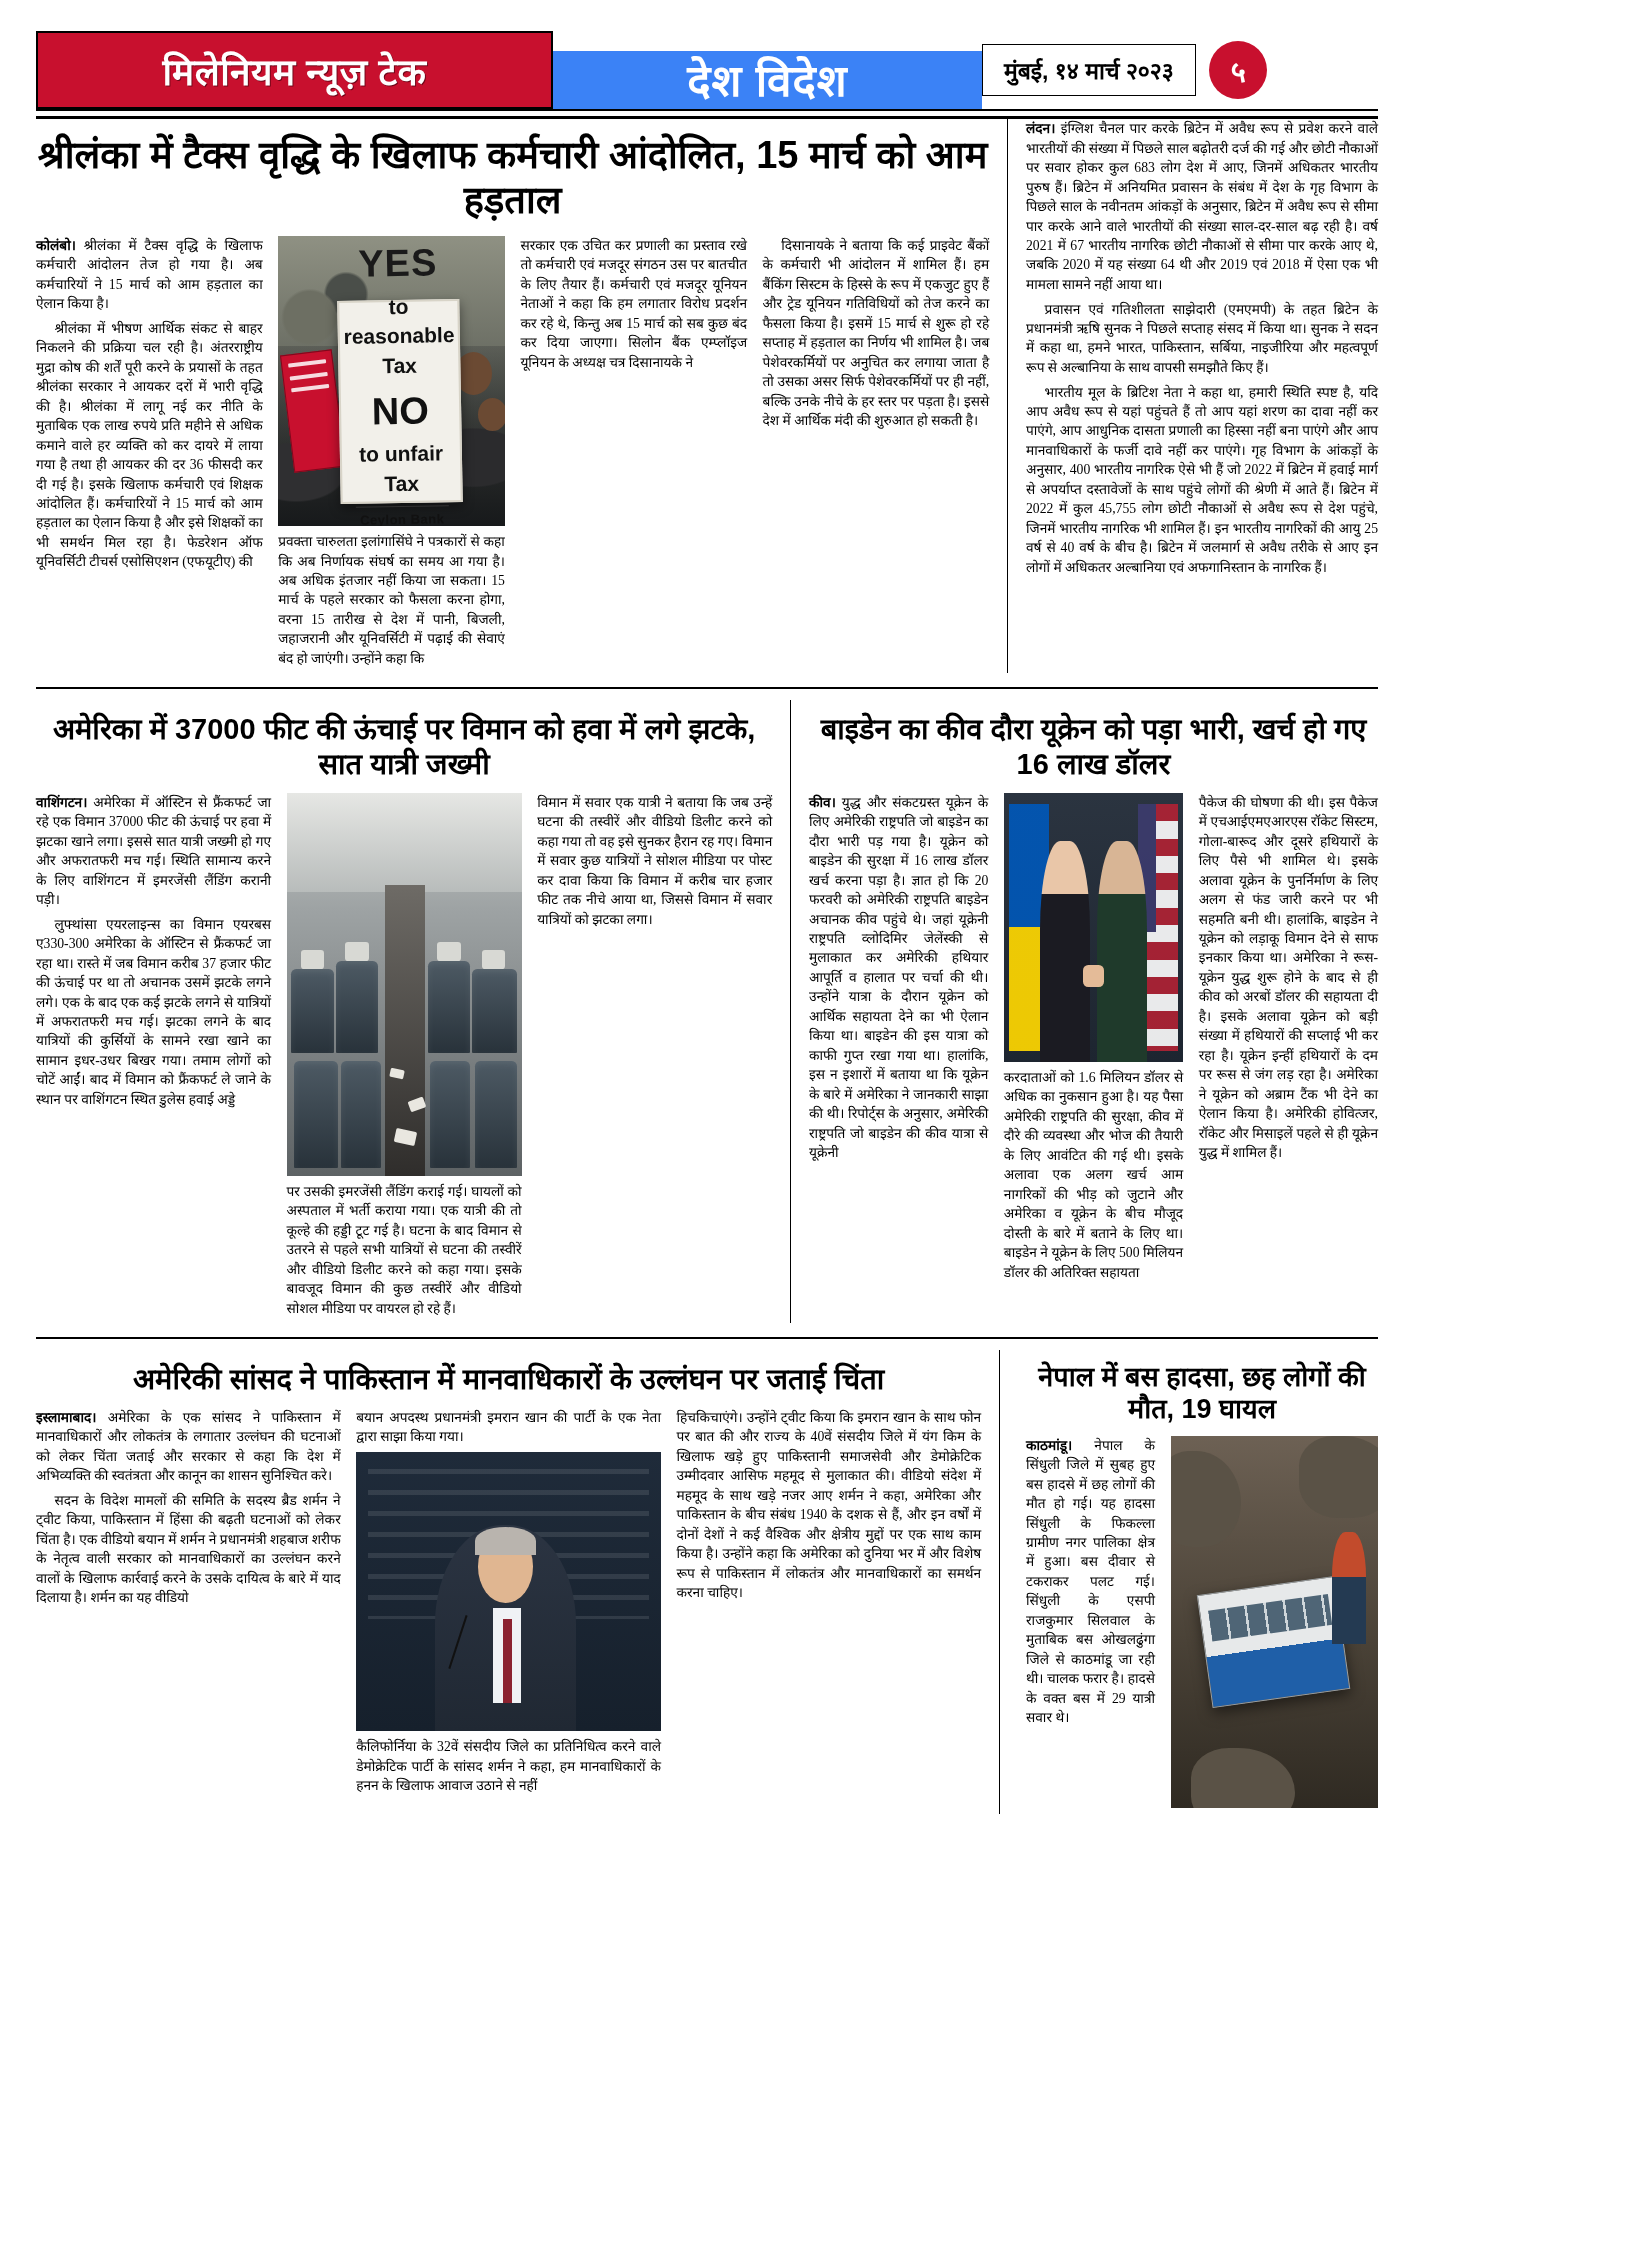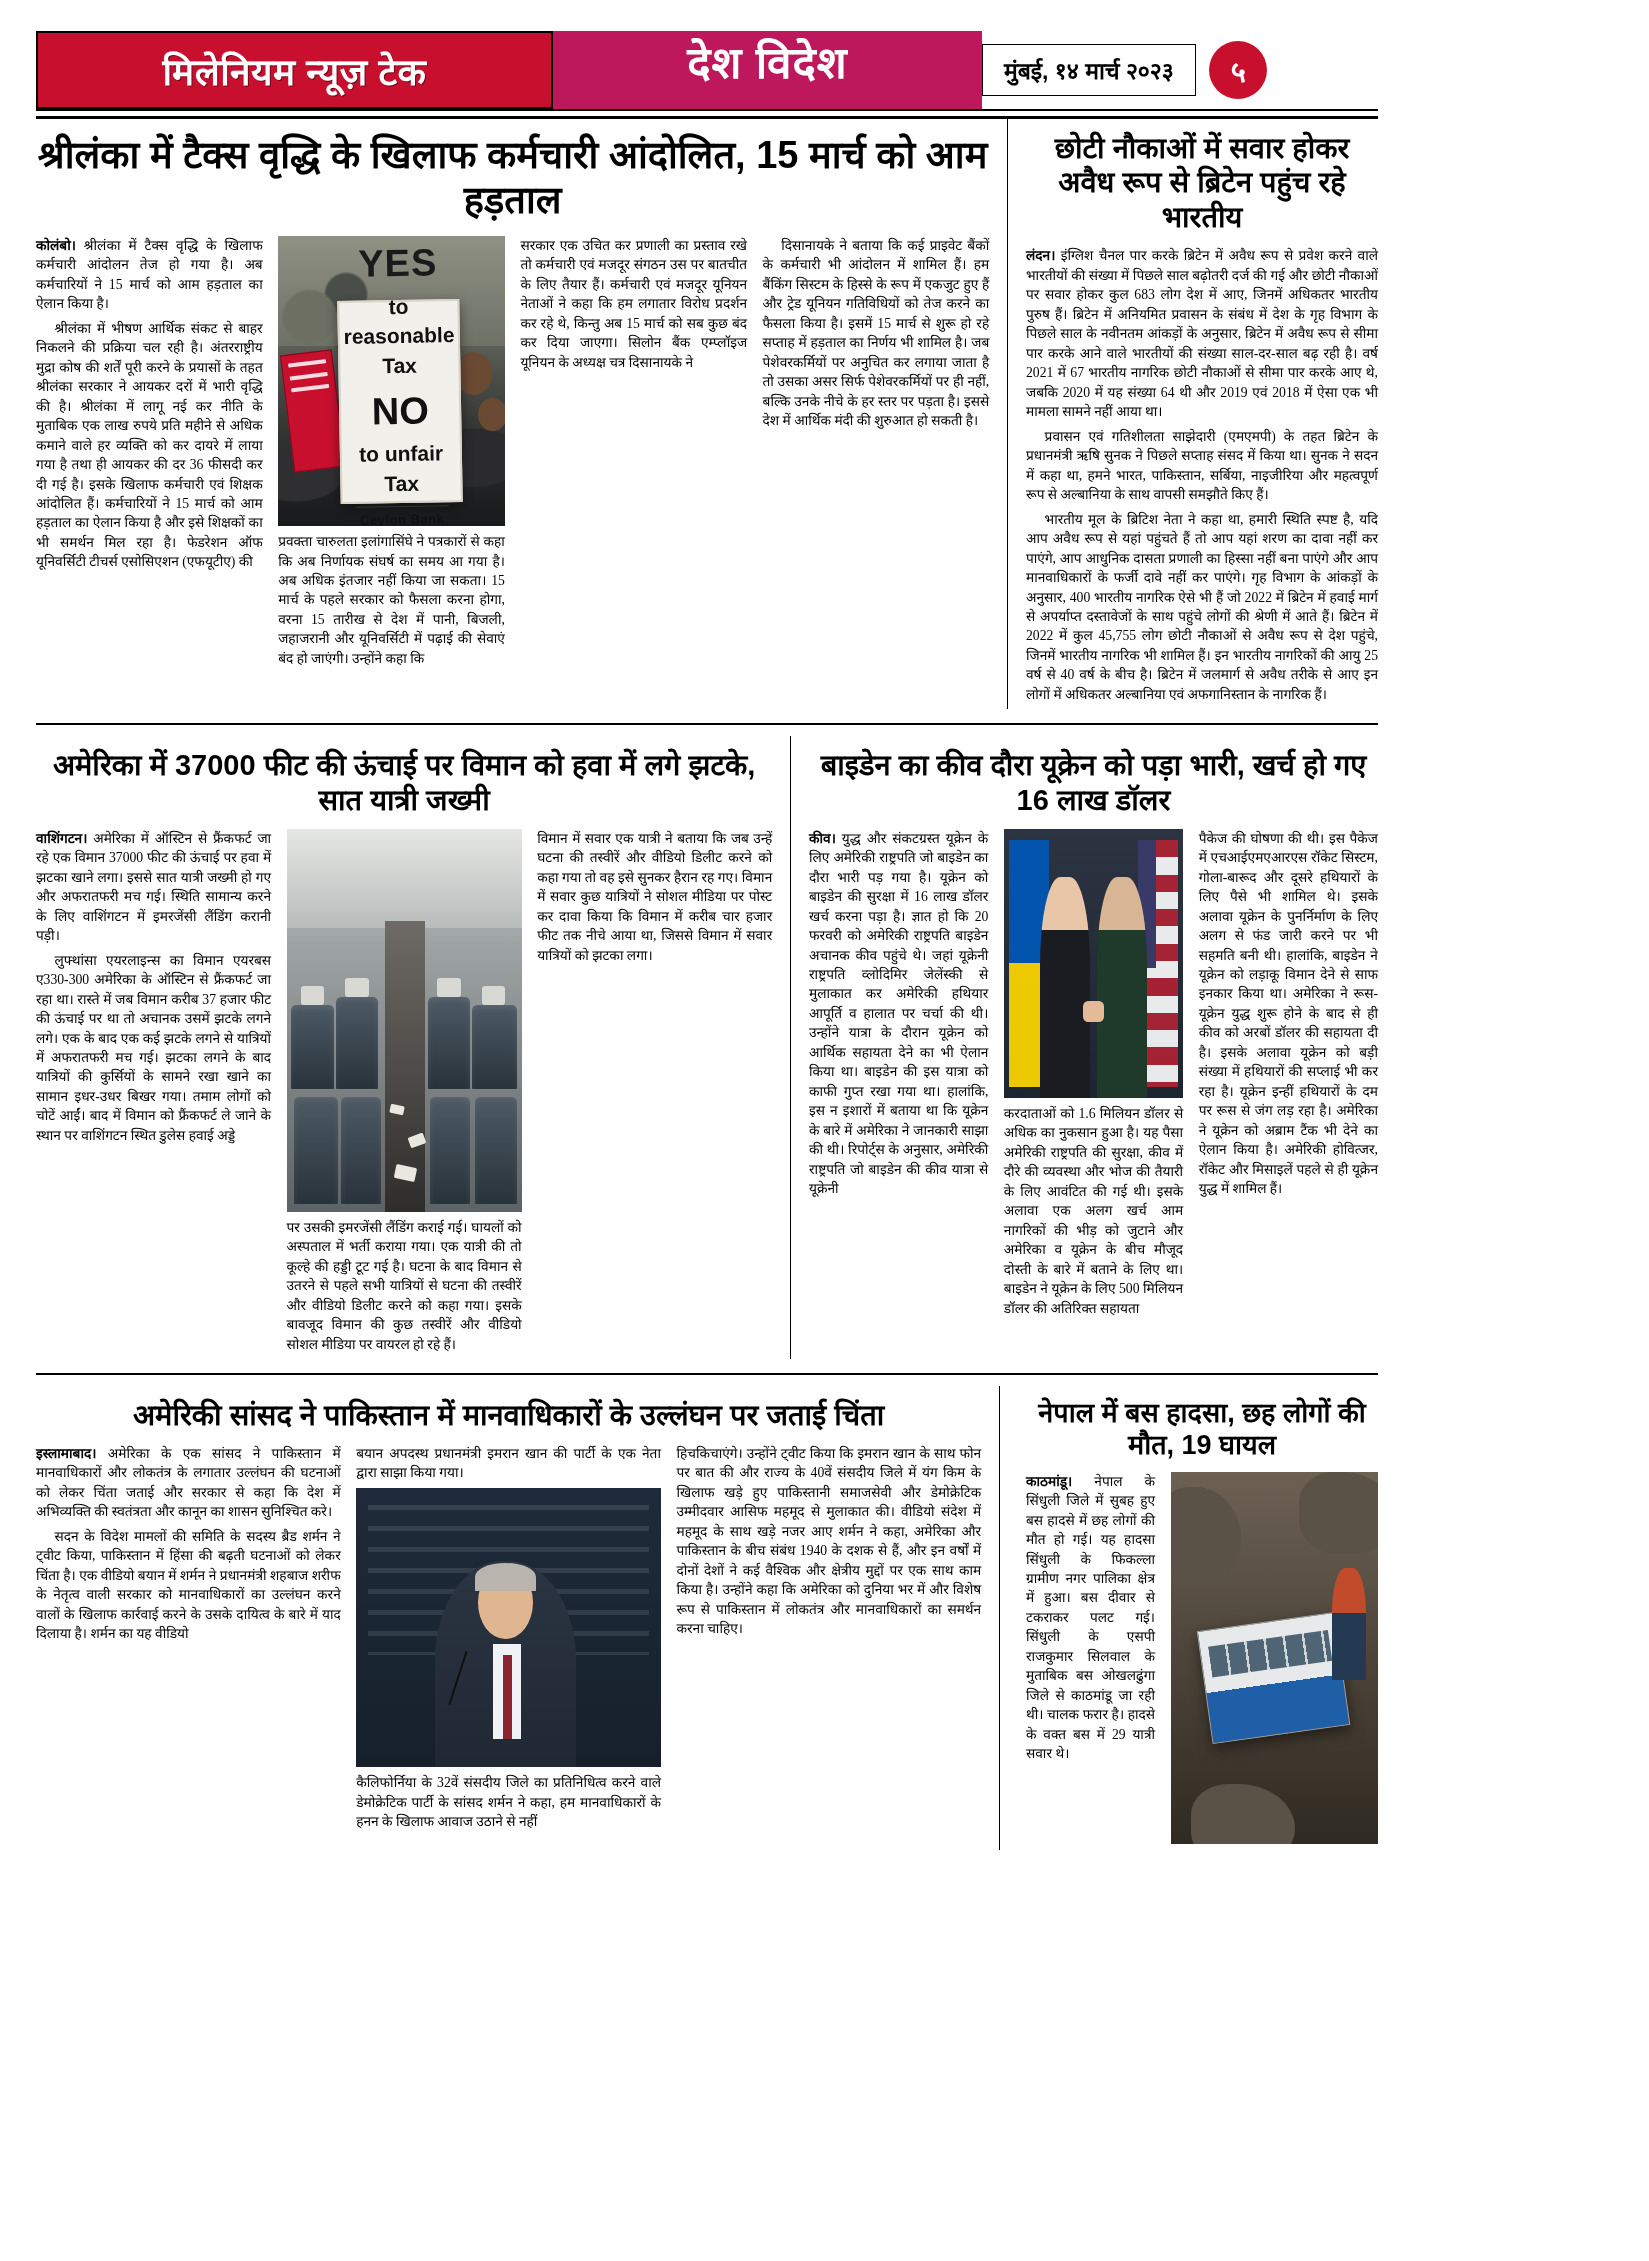--- a/index.html
+++ b/index.html
@@ -40,26 +40,27 @@
     box-sizing: border-box;
   }
   .mast-left .title {
     font-family: "Liberation Sans", sans-serif;
     font-weight: bold;
     font-size: 37px;
     letter-spacing: 0.5px;
     text-shadow: 1px 1px 0 #6d0618;
   }
   .mast-mid {
-    background: #be185d;
+    background: #3b82f6;
     color: #fff;
     flex: 1 1 auto;
     display: flex;
-    align-items: flex-start;
+    align-items: flex-end;
     justify-content: center;
+    margin-top: 20px;
   }
   .mast-mid .section {
     font-family: "Liberation Sans", sans-serif;
     font-weight: bold;
     font-size: 44px;
     letter-spacing: 1px;
   }
   .mast-right {
     flex: 0 0 393px;
     display: flex;
@@ -363,21 +364,20 @@
 
         <div class="col">
           <p>दिसानायके ने बताया कि कई प्राइवेट बैंकों के कर्मचारी भी आंदोलन में शामिल हैं। हम बैंकिंग सिस्टम के हिस्से के रूप में एकजुट हुए हैं और ट्रेड यूनियन गतिविधियों को तेज करने का फैसला किया है। इसमें 15 मार्च से शुरू हो रहे सप्ताह में हड़ताल का निर्णय भी शामिल है। जब पेशेवरकर्मियों पर अनुचित कर लगाया जाता है तो उसका असर सिर्फ पेशेवरकर्मियों पर ही नहीं, बल्कि उनके नीचे के हर स्तर पर पड़ता है। इससे देश में आर्थिक मंदी की शुरुआत हो सकती है।</p>
         </div>
       </div>
     </div>
 
     <div class="vdiv"></div>
 
     <div style="flex:0 0 352px;">
-      <h2 class="headline">छोटी नौकाओं में सवार होकर अवैध रूप से ब्रिटेन पहुंच रहे भारतीय</h2>
       <div class="col">
         <p class="first"><span class="lead">लंदन।</span>
           <span>इंग्लिश चैनल पार करके ब्रिटेन में अवैध रूप से प्रवेश करने वाले भारतीयों की संख्या में पिछले साल बढ़ोतरी दर्ज की गई और छोटी नौकाओं पर सवार होकर कुल 683 लोग देश में आए, जिनमें अधिकतर भारतीय पुरुष हैं। ब्रिटेन में अनियमित प्रवासन के संबंध में देश के गृह विभाग के पिछले साल के नवीनतम आंकड़ों के अनुसार, ब्रिटेन में अवैध रूप से सीमा पार करके आने वाले भारतीयों की संख्या साल-दर-साल बढ़ रही है। वर्ष 2021 में 67 भारतीय नागरिक छोटी नौकाओं से सीमा पार करके आए थे, जबकि 2020 में यह संख्या 64 थी और 2019 एवं 2018 में ऐसा एक भी मामला सामने नहीं आया था।</span></p>
         <p>प्रवासन एवं गतिशीलता साझेदारी (एमएमपी) के तहत ब्रिटेन के प्रधानमंत्री ऋषि सुनक ने पिछले सप्ताह संसद में किया था। सुनक ने सदन में कहा था, हमने भारत, पाकिस्तान, सर्बिया, नाइजीरिया और महत्वपूर्ण रूप से अल्बानिया के साथ वापसी समझौते किए हैं।</p>
         <p>भारतीय मूल के ब्रिटिश नेता ने कहा था, हमारी स्थिति स्पष्ट है, यदि आप अवैध रूप से यहां पहुंचते हैं तो आप यहां शरण का दावा नहीं कर पाएंगे, आप आधुनिक दासता प्रणाली का हिस्सा नहीं बना पाएंगे और आप मानवाधिकारों के फर्जी दावे नहीं कर पाएंगे। गृह विभाग के आंकड़ों के अनुसार, 400 भारतीय नागरिक ऐसे भी हैं जो 2022 में ब्रिटेन में हवाई मार्ग से अपर्याप्त दस्तावेजों के साथ पहुंचे लोगों की श्रेणी में आते हैं। ब्रिटेन में 2022 में कुल 45,755 लोग छोटी नौकाओं से अवैध रूप से देश पहुंचे, जिनमें भारतीय नागरिक भी शामिल हैं। इन भारतीय नागरिकों की आयु 25 वर्ष से 40 वर्ष के बीच है। ब्रिटेन में जलमार्ग से अवैध तरीके से आए इन लोगों में अधिकतर अल्बानिया एवं अफगानिस्तान के नागरिक हैं।</p>
       </div>
     </div>
   </div>
 
   <div class="hrule"></div>

